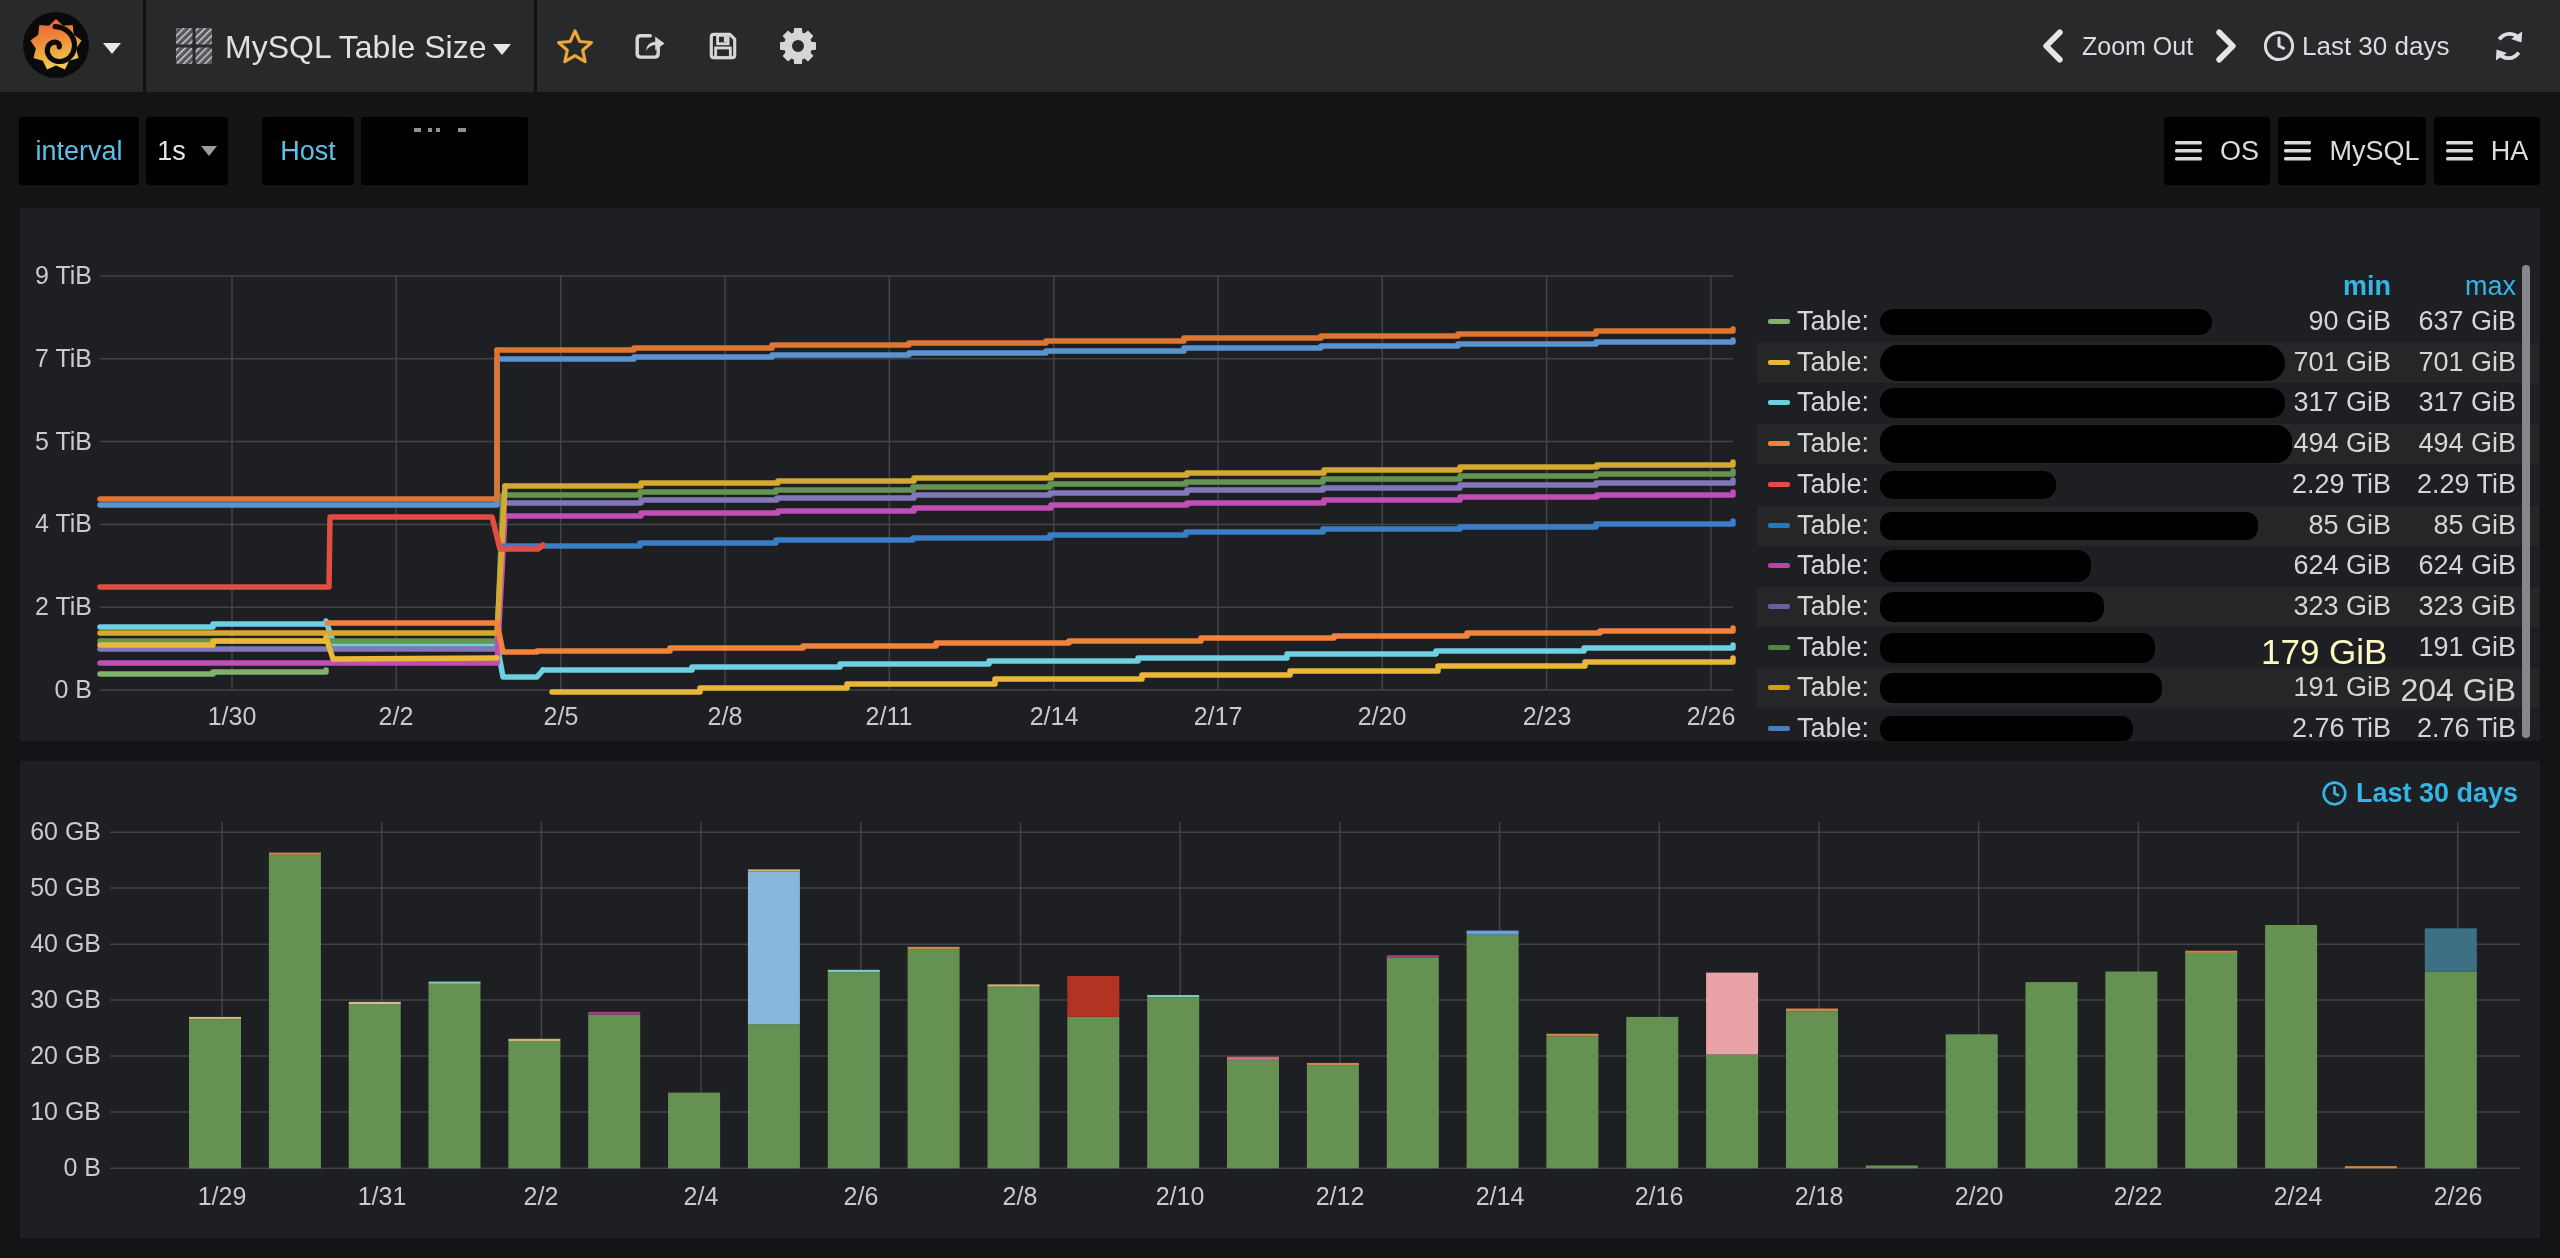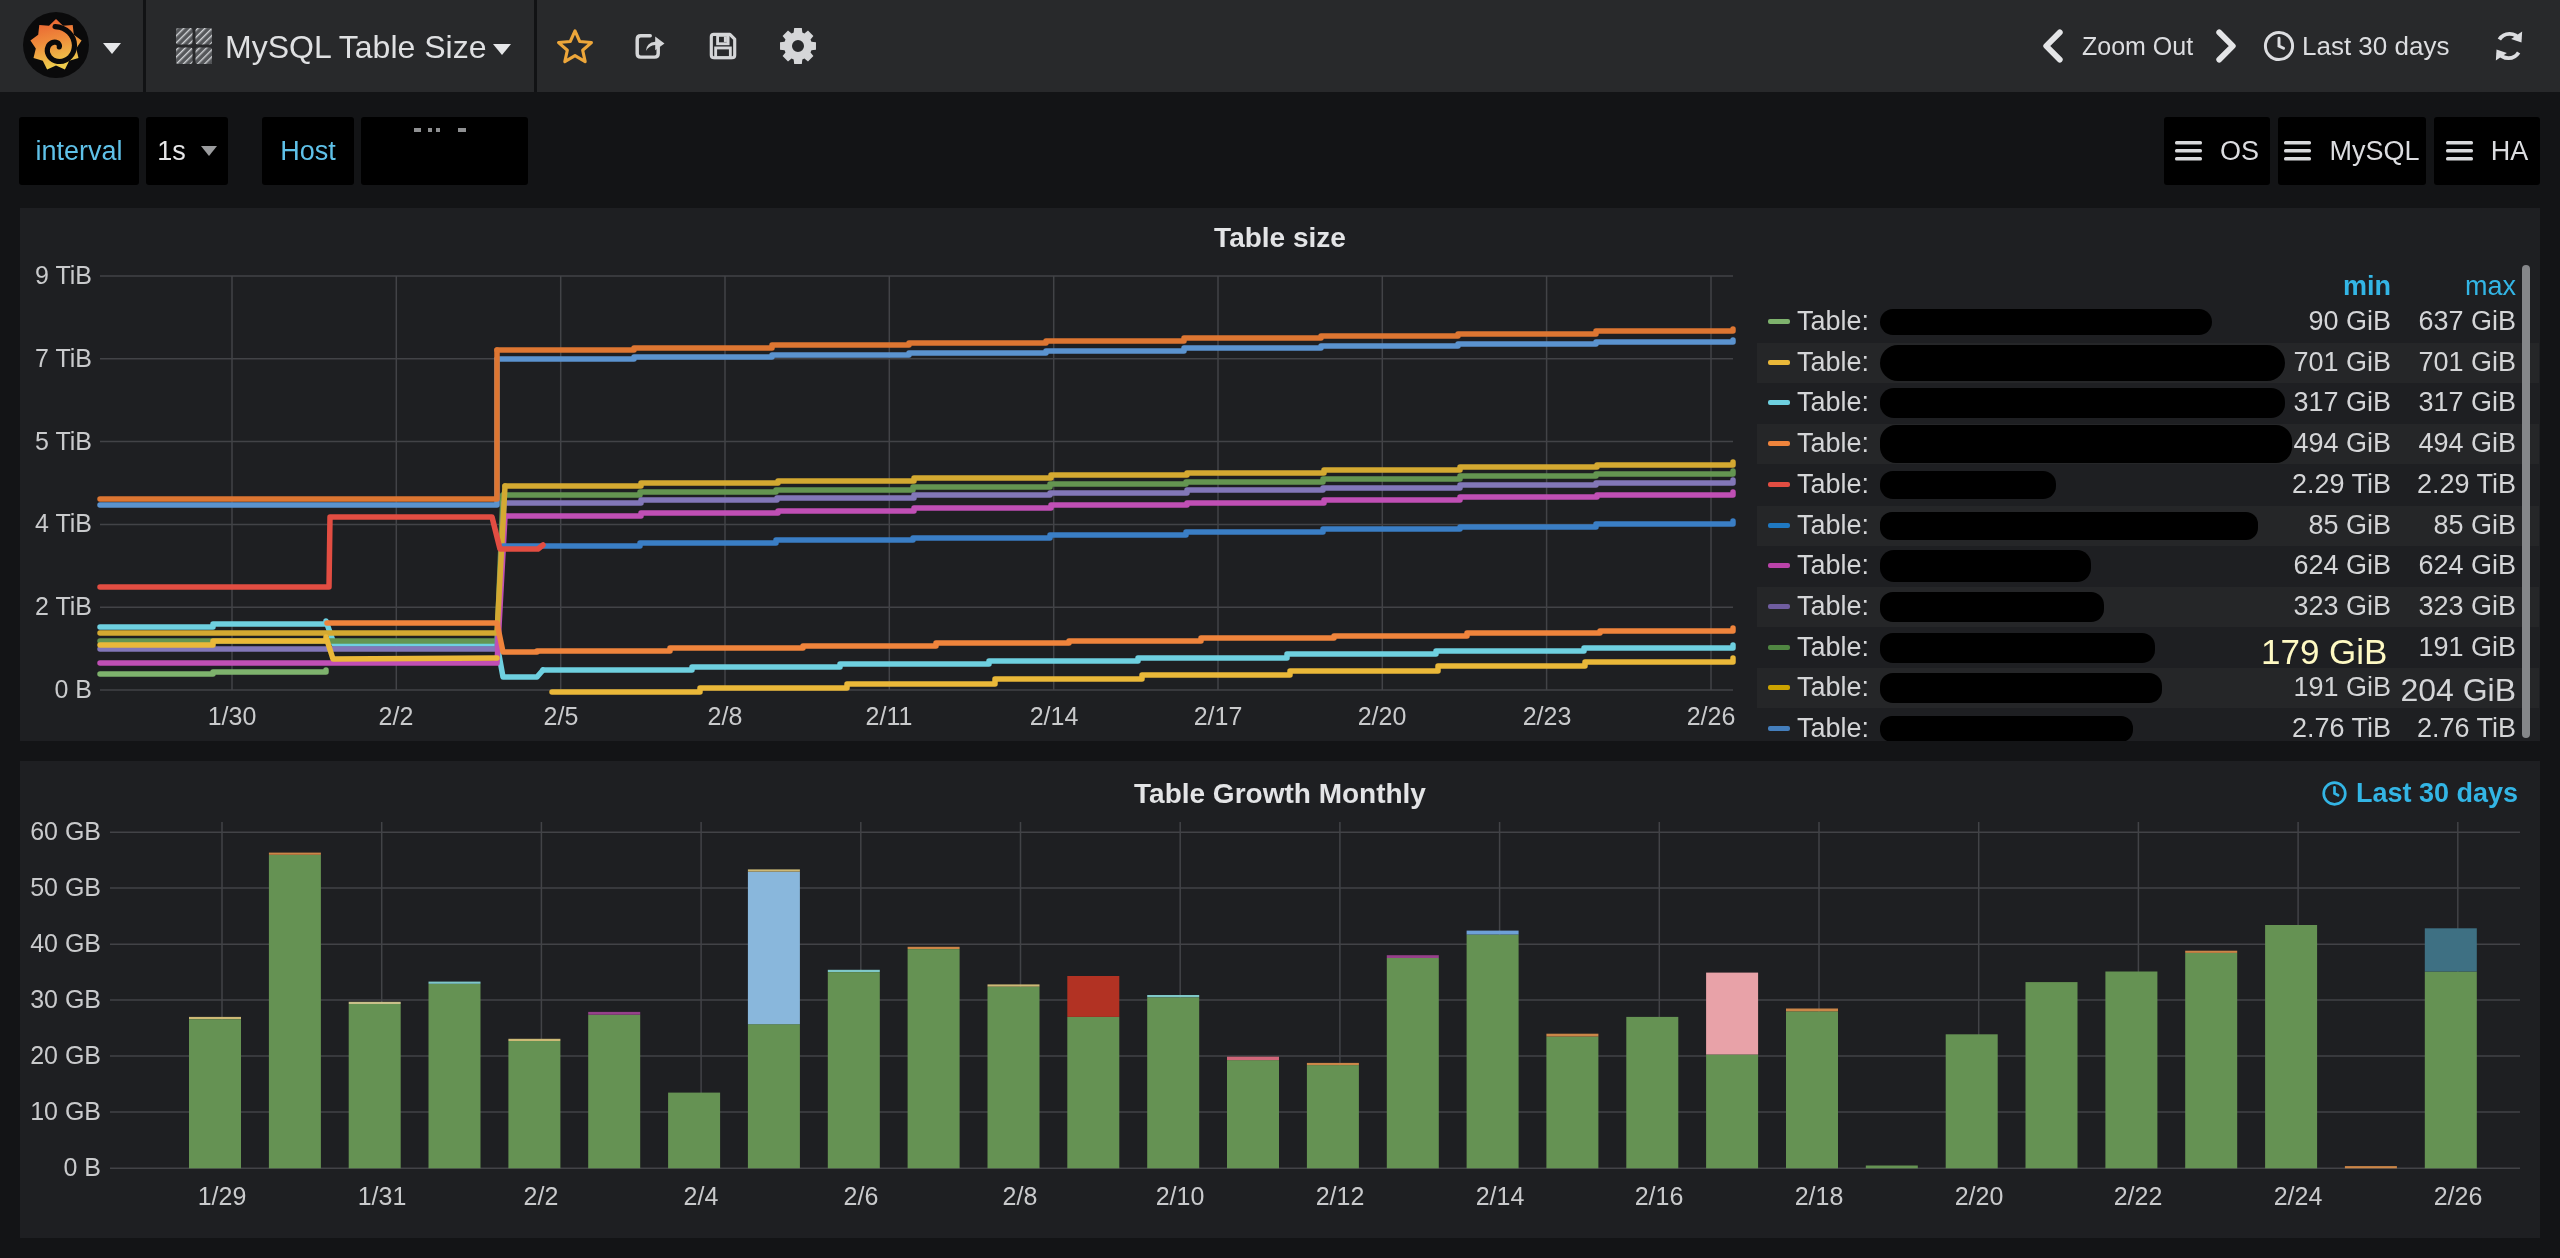--- a/index.html
+++ b/index.html
@@ -159,21 +159,20 @@
       <text x="376" y="517" text-anchor="middle" class="ax">2/2</text>
       <text x="541" y="517" text-anchor="middle" class="ax">2/5</text>
       <text x="705" y="517" text-anchor="middle" class="ax">2/8</text>
       <text x="869" y="517" text-anchor="middle" class="ax">2/11</text>
       <text x="1034" y="517" text-anchor="middle" class="ax">2/14</text>
       <text x="1198" y="517" text-anchor="middle" class="ax">2/17</text>
       <text x="1362" y="517" text-anchor="middle" class="ax">2/20</text>
       <text x="1527" y="517" text-anchor="middle" class="ax">2/23</text>
       <text x="1691" y="517" text-anchor="middle" class="ax">2/26</text>
 </svg>
-<div class="ptitle" style="top:14px">Table size</div>
 <div style="position:absolute;left:2301px;top:63px;width:70px;text-align:right;font-weight:bold;color:#33b5e5;font-size:27px">min</div>
     <div style="position:absolute;left:2426px;top:63px;width:70px;text-align:right;font-weight:normal;color:#33b5e5;font-size:27px">max</div>
     <div style="position:absolute;left:1748px;top:111px;width:22px;height:5px;border-radius:2px;background:#7eb26d"></div>
     <div style="position:absolute;left:1777px;top:98px;color:#d4d5d7;font-size:27px">Table:</div>
     <div style="position:absolute;left:1860px;top:101px;width:332px;height:26px;border-radius:13px;background:#000"></div>
     <div style="position:absolute;left:2241px;top:98px;width:130px;text-align:right;color:#d4d5d7;font-size:27px">90 GiB</div>
     <div style="position:absolute;left:2366px;top:98px;width:130px;text-align:right;color:#d4d5d7;font-size:27px">637 GiB</div>
     <div style="position:absolute;left:1737px;top:135px;width:782px;height:40px;background:rgba(255,255,255,.03)"></div>
     <div style="position:absolute;left:1748px;top:152px;width:22px;height:5px;border-radius:2px;background:#eab839"></div>
     <div style="position:absolute;left:1777px;top:139px;color:#d4d5d7;font-size:27px">Table:</div>
@@ -324,17 +323,16 @@
       <text x="1160" y="444" text-anchor="middle" class="ax">2/10</text>
       <text x="1320" y="444" text-anchor="middle" class="ax">2/12</text>
       <text x="1480" y="444" text-anchor="middle" class="ax">2/14</text>
       <text x="1639" y="444" text-anchor="middle" class="ax">2/16</text>
       <text x="1799" y="444" text-anchor="middle" class="ax">2/18</text>
       <text x="1959" y="444" text-anchor="middle" class="ax">2/20</text>
       <text x="2118" y="444" text-anchor="middle" class="ax">2/22</text>
       <text x="2278" y="444" text-anchor="middle" class="ax">2/24</text>
       <text x="2438" y="444" text-anchor="middle" class="ax">2/26</text>
 </svg>
-<div class="ptitle" style="top:17px">Table Growth Monthly</div>
 <div style="position:absolute;right:22px;top:17px;font-weight:bold;font-size:27px;color:#33b5e5"><svg width="27" height="27" viewBox="0 0 24 24" style="vertical-align:-5px">
 <circle cx="12" cy="12" r="9.6" fill="none" stroke="#33b5e5" stroke-width="2.4"></circle>
 <path d="M12 6.5 V12 L15.2 13.6" fill="none" stroke="#33b5e5" stroke-width="2.4" stroke-linecap="round"></path>
       </svg> Last 30 days</div>
 </div>
 </body></html>

